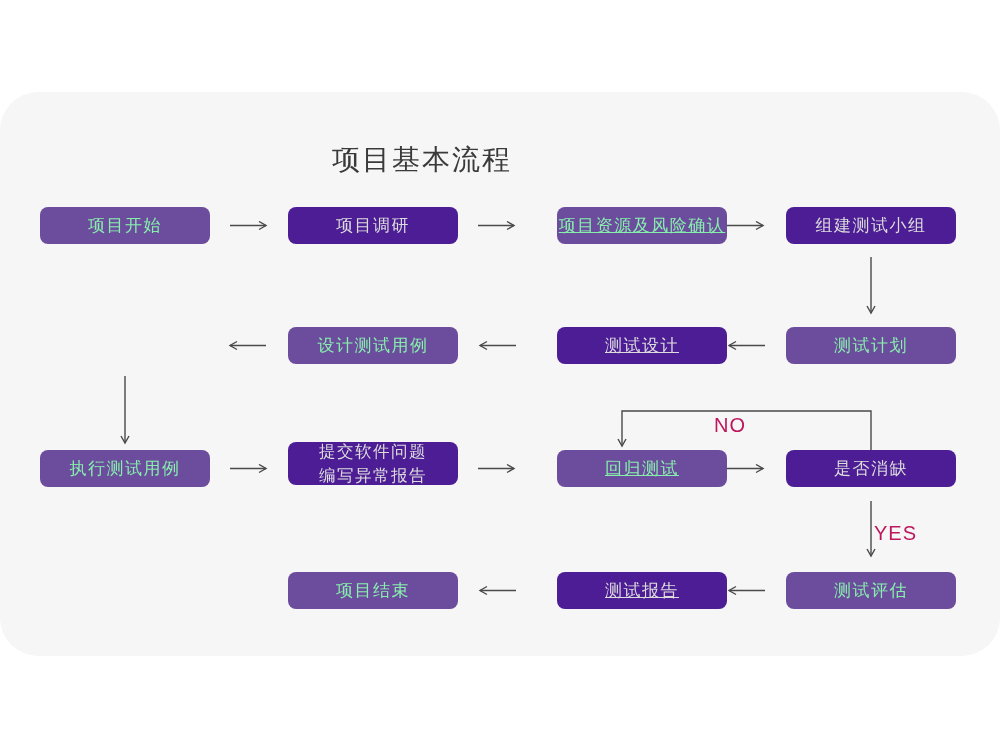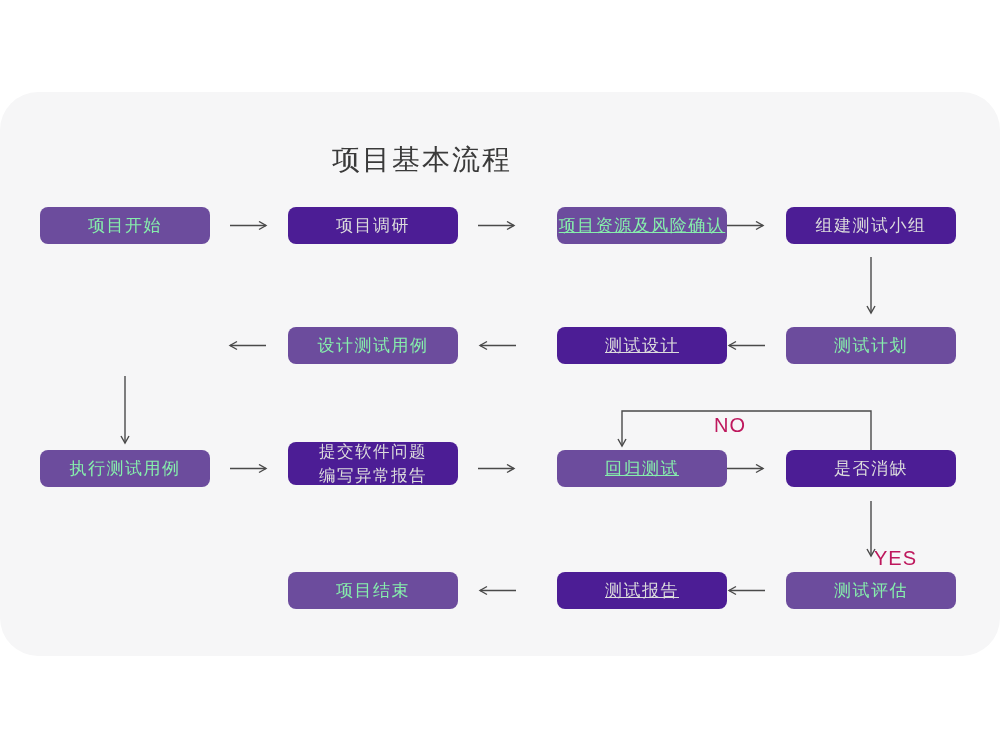--- a/index.html
+++ b/index.html
@@ -34,21 +34,21 @@
   svg.connectors { position: absolute; left: 0; top: 0; width: 1000px; height: 750px; }
   svg.connectors line, svg.connectors polyline {
     stroke: #4A4A4A; stroke-width: 1.4; fill: none;
   }
 
   .branch-label {
     position: absolute; font-size: 20px; color: #be185d;
     letter-spacing: 1px; 
   }
   .branch-label.no  { left: 714px; top: 414px; width: 64px; }
-  .branch-label.yes { left: 874px; top: 522px; width: 50px; margin-top: 25px; }
+  .branch-label.yes { left: 874px; top: 522px; width: 50px; }
 </style>
 </head>
 <body>
 
 <div class="page">
 
   <div class="card"></div>
 
   <div class="title">项目基本流程</div>
 

